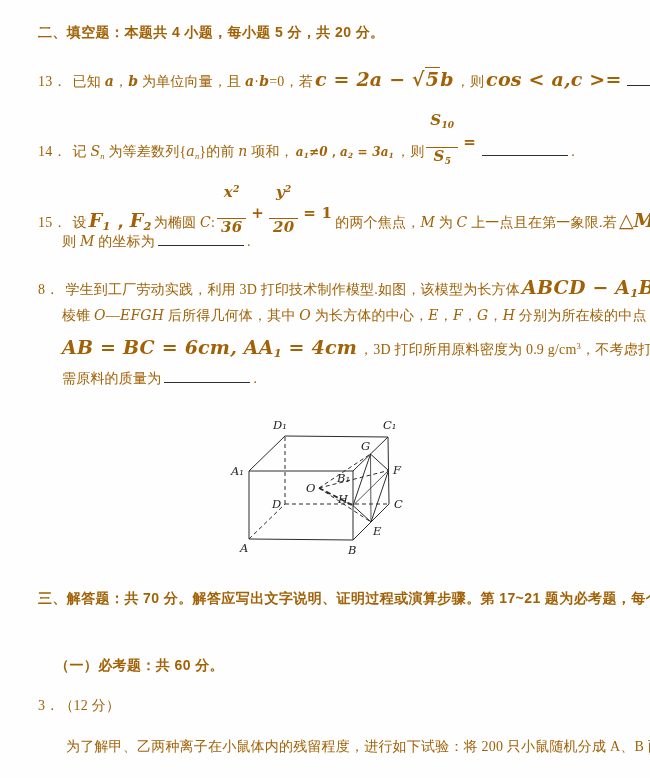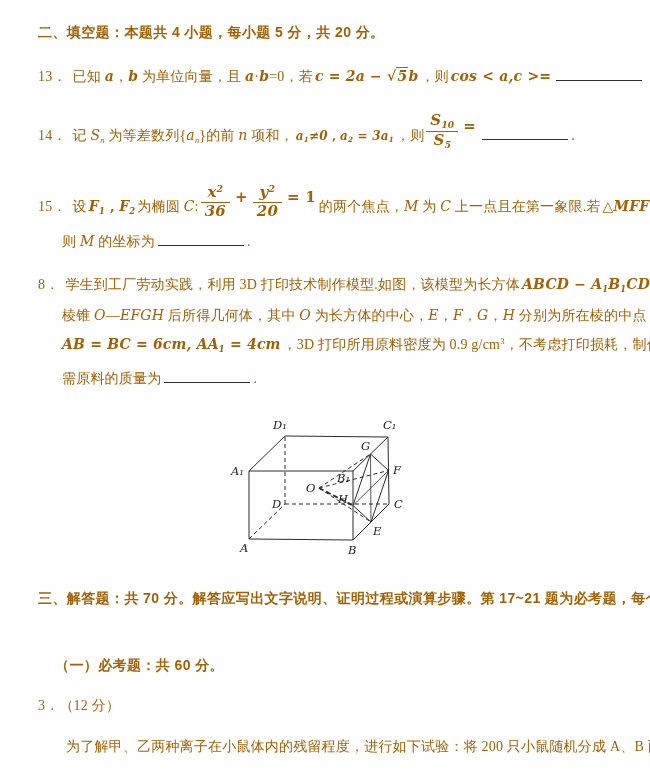--- a/index.html
+++ b/index.html
@@ -5,28 +5,28 @@
   html,body{margin:0;padding:0;background:#ffffff;}
   .page{
     position:relative;width:650px;height:778px;background:#fefefe;overflow:hidden;
     font-family:"Liberation Serif","DejaVu Serif",serif;color:#a16207;
   }
   .line{position:absolute;white-space:nowrap;font-size:14px;line-height:1.45;letter-spacing:.2px;}
   .hd{font-family:"Liberation Sans","DejaVu Sans",sans-serif;font-weight:700;font-size:14px;letter-spacing:.4px;}
   .qnum{margin-right:6px;}
   .txt b{font-family:"DejaVu Serif","Liberation Serif",serif;font-style:italic;font-weight:700;}
   .txt i{font-family:"DejaVu Serif","Liberation Serif",serif;font-style:italic;}
-  .fm{font-family:"DejaVu Serif","Liberation Serif",serif;font-style:italic;font-weight:600;font-size:14px;margin:0 2px;}
+  .fm{font-family:"DejaVu Serif","Liberation Serif",serif;font-style:italic;font-weight:600;font-size:19px;margin:0 2px;}
   .fm b{font-weight:800;}
   sub{font-size:.6em;vertical-align:-.3em;font-style:italic;}
   sup{font-size:.62em;vertical-align:.55em;}
   .ov{border-top:1.3px solid currentColor;padding:0 1px;}
   .frac{display:inline-block;vertical-align:-5px;text-align:center;line-height:1.05;margin:0 2px;
         font-family:"DejaVu Serif","Liberation Serif",serif;font-style:italic;font-weight:600;font-size:15px;}
-  .frac .fn{display:block;border-bottom:1.3px solid currentColor;padding:0 4px 1px;}
+  .frac .fn{display:block;border-bottom:1.3px solid currentColor;padding:0 4px 17px;}
   .frac .fd{display:block;padding:1px 4px 0;}
   .mid{display:inline-block;vertical-align:9px;margin:0 3px;
        font-family:"DejaVu Serif","Liberation Serif",serif;font-weight:600;font-size:15px;}
   .blank{display:inline-block;width:86px;height:2px;border-bottom:1.3px solid #2e2e2e;margin:0 3px;}
   .fig{position:absolute;left:226px;top:408px;}
   .fig text{font-family:"DejaVu Serif","Liberation Serif",serif;font-style:italic;font-size:11.5px;fill:#222;}
   .fig line,.fig polyline{stroke:#2c2c2c;stroke-width:1;fill:none;}
   .fig .dash{stroke-dasharray:4 3;}
   .fig .dashb{stroke-dasharray:5 3;stroke-width:1.8;}
   .fig .thin{stroke-width:.8;}

